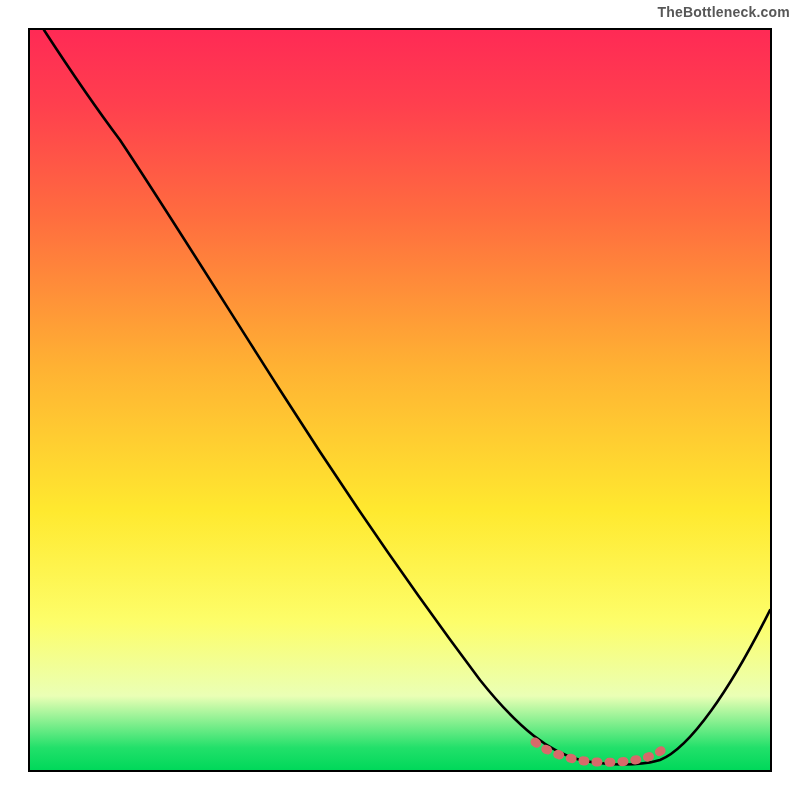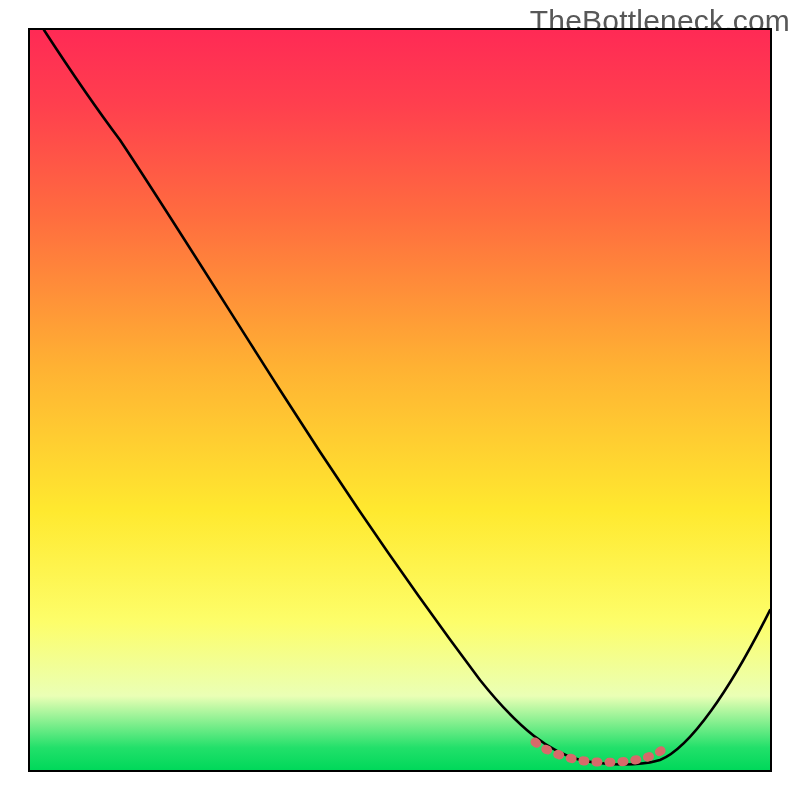--- a/index.html
+++ b/index.html
@@ -13,22 +13,22 @@
   }
   .stage {
     position: relative;
     width: 800px;
     height: 800px;
   }
   .watermark {
     position: absolute;
     top: 4px;
     right: 10px;
-    font-size: 30px;
-    font-weight: 400;
+    font-size: 14px;
+    font-weight: 700;
     color: #575757;
     letter-spacing: 0.2px;
   }
   .plot-area {
     position: absolute;
     left: 28px;
     top: 28px;
     width: 744px;
     height: 744px;
     border: 2px solid #000;

